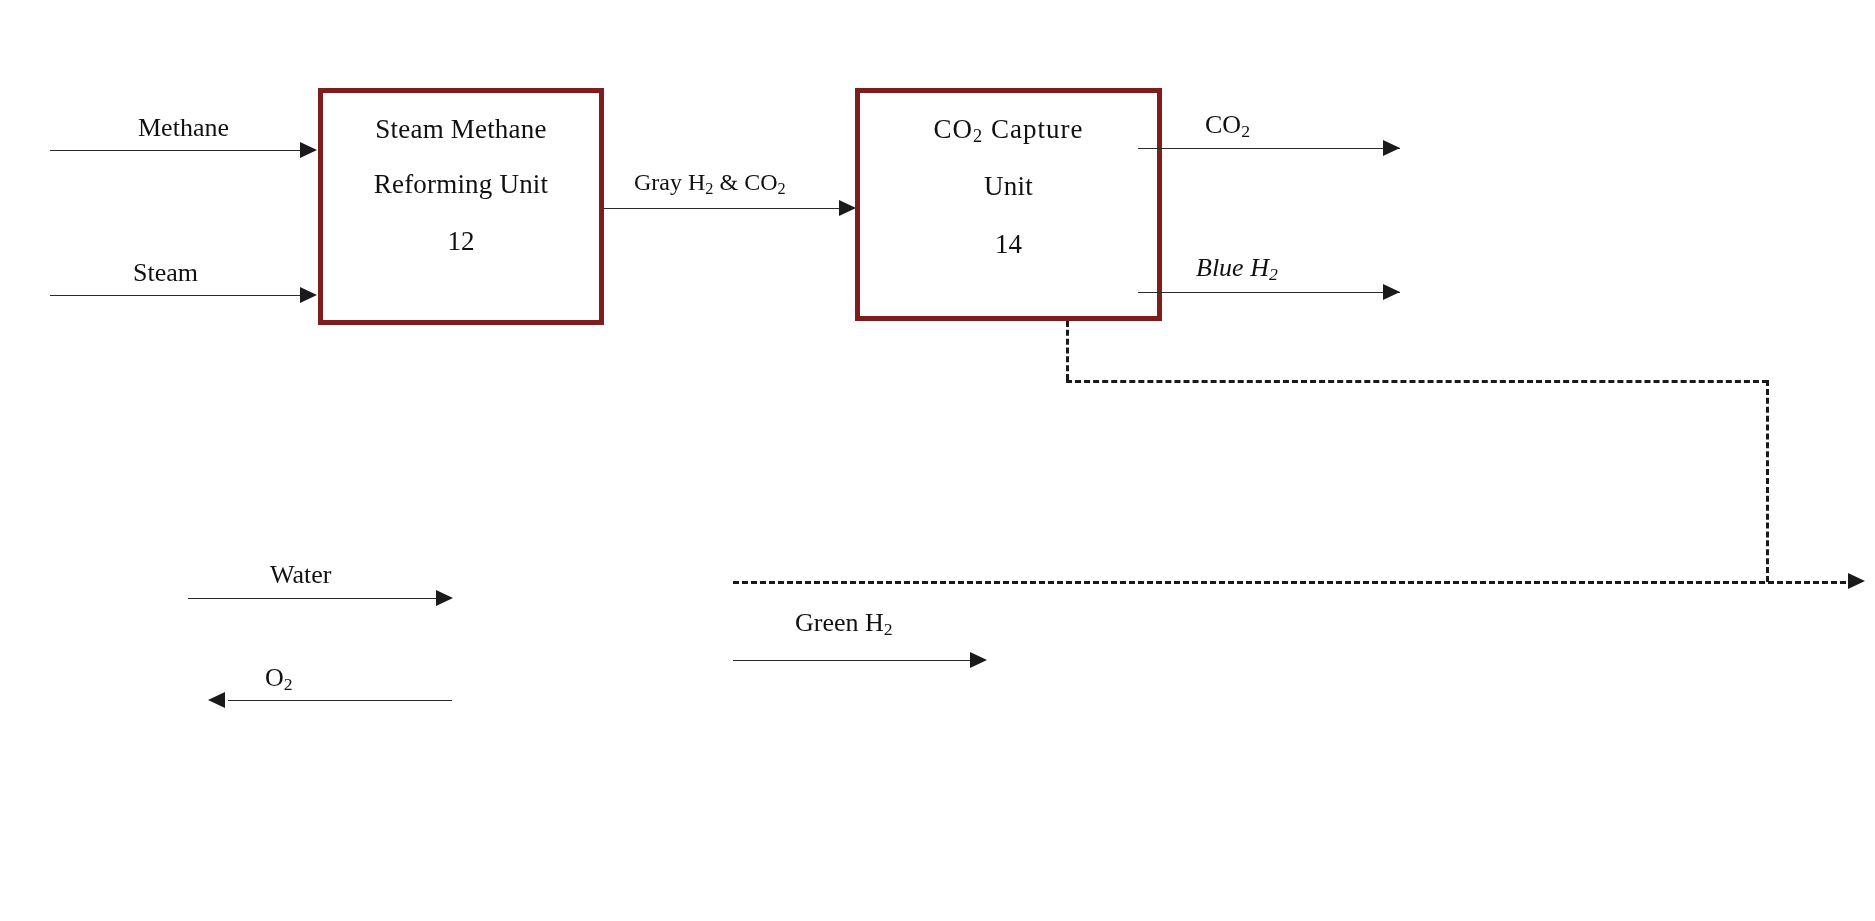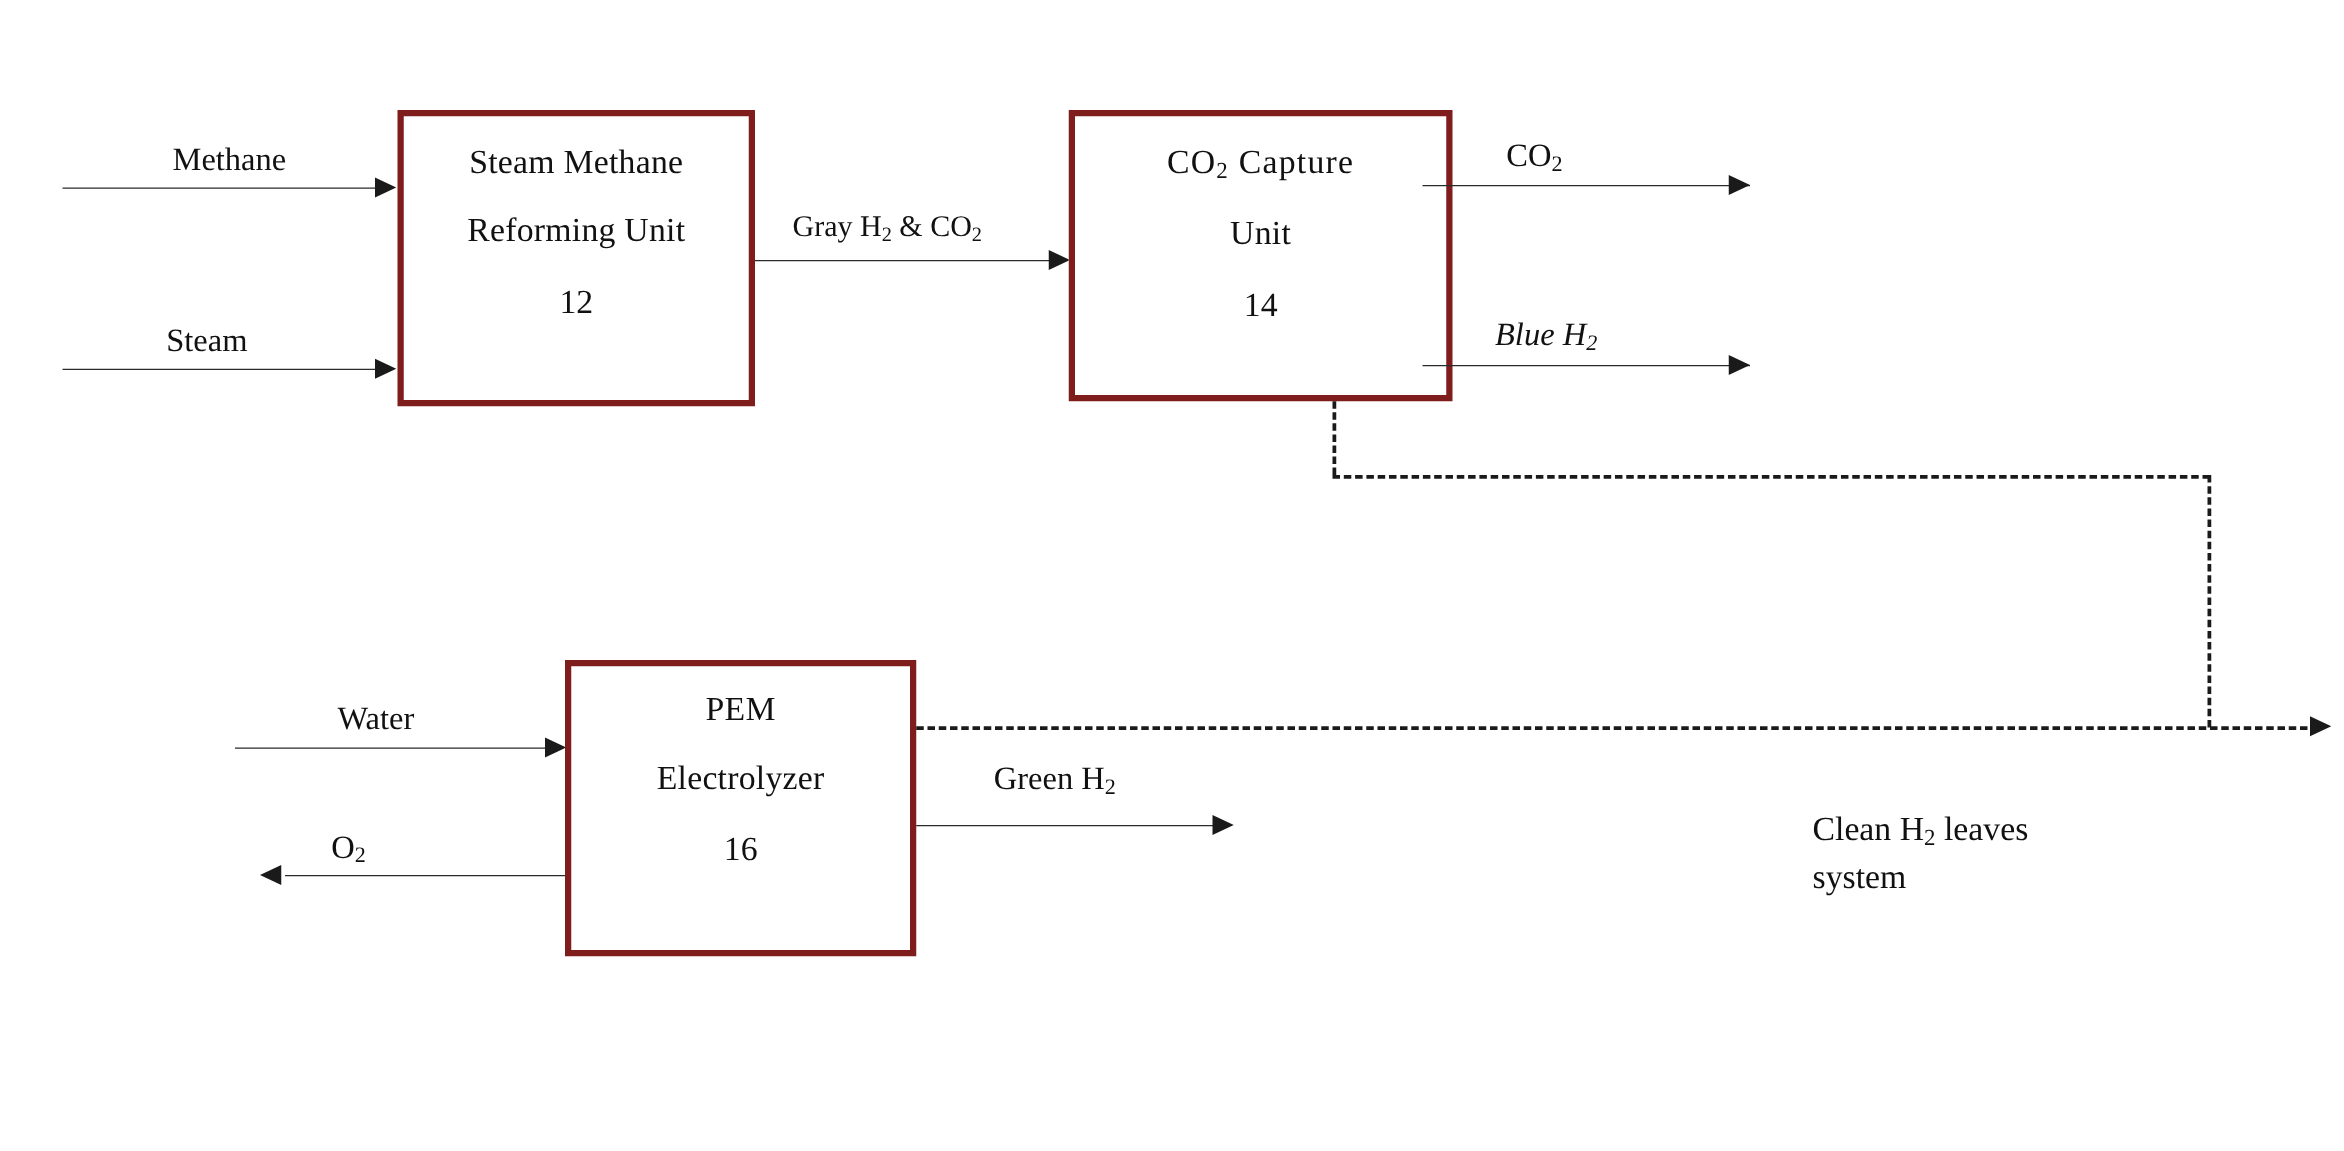--- a/index.html
+++ b/index.html
@@ -122,35 +122,26 @@
   <div class="dash-v" style="left:1066px; top:321px; height:59px;"></div>
 
   <div class="dash-h" style="left:1066px; top:380px; width:702px;"></div>
 
   <div class="dash-v" style="left:1766px; top:380px; height:202px;"></div>
 
   <div class="hline" style="left:188px; top:598px; width:256px;"></div>
   <div class="ar-r" style="left:436px; top:590px;"></div>
   <div class="elabel" style="left:270px; top:562px;">Water</div>
 
-  <div class="block" style="left:452px; top:528px; width:281px; height:237px; padding-top:20px;">
-    <div class="bl-line">PEM</div>
-    <div class="bl-line" style="margin-top:26px;">Electrolyzer</div>
-    <div class="bl-num" style="margin-top:28px;">16</div>
-  </div>
 
   <div class="hline" style="left:228px; top:700px; width:224px;"></div>
   <div class="ar-l" style="left:208px; top:692px;"></div>
   <div class="elabel" style="left:265px; top:665px;">O<sub>2</sub></div>
 
   <div class="hline" style="left:733px; top:660px; width:244px;"></div>
   <div class="ar-r" style="left:970px; top:652px;"></div>
   <div class="elabel" style="left:795px; top:610px;">Green H<sub>2</sub></div>
 
   <div class="dash-h" style="left:733px; top:581px; width:1122px;"></div>
   <div class="ar-r" style="left:1848px; top:573px;"></div>
 
-  <div class="note" style="left:1450px; top:645px;">
-    <span>Clean H<sub>2</sub> leaves</span><br>
-    <span>system</span>
-  </div>
 
 </div>
 
 </body></html>

